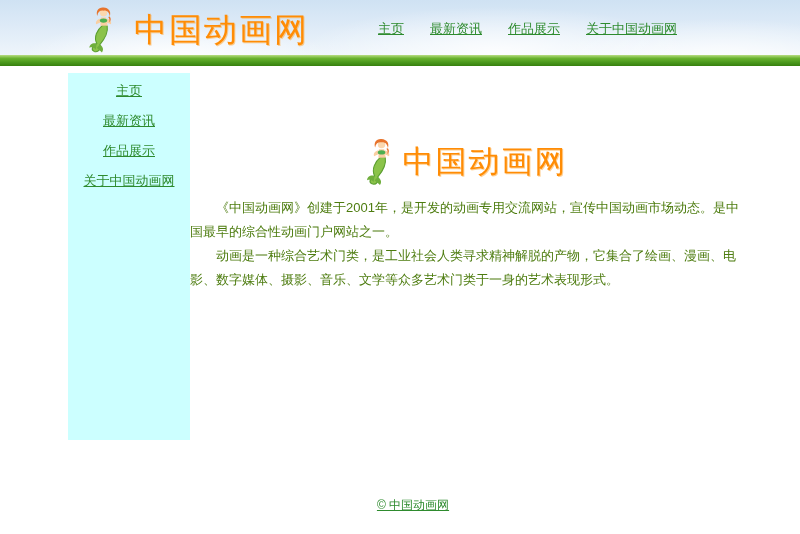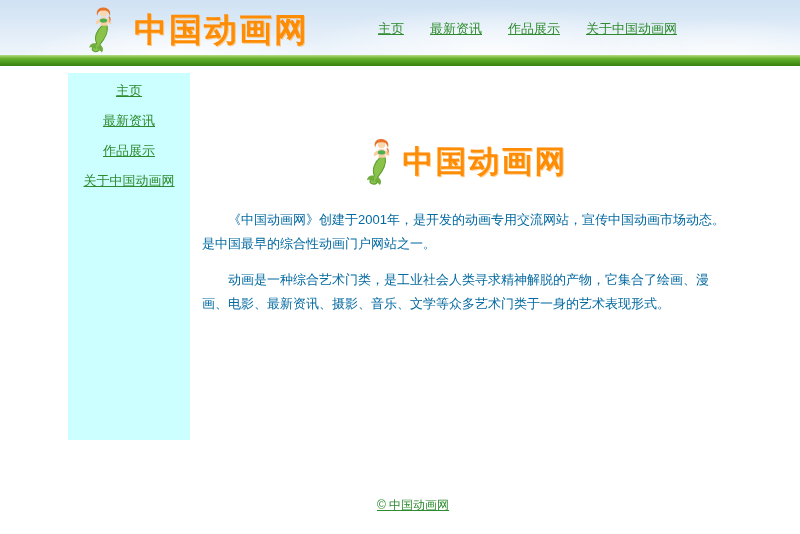--- a/index.html
+++ b/index.html
@@ -18,21 +18,21 @@
       radial-gradient(ellipse 220px 55px at 22% 105%, rgba(255,255,255,0.95), rgba(255,255,255,0) 70%),
       radial-gradient(ellipse 280px 65px at 62% 95%, rgba(255,255,255,0.85), rgba(255,255,255,0) 70%),
       radial-gradient(ellipse 240px 60px at 90% 110%, rgba(255,255,255,0.9), rgba(255,255,255,0) 70%),
       linear-gradient(180deg, #cfe2f3 0%, #ddeaf7 45%, #eef5fb 100%);
   }
   .header-logo {
     position:absolute; left:80px; top:6px; height:48px;
     display:flex; align-items:center; gap:8px; cursor:pointer;
   }
   .site-title {
-    font-weight:bold; color:#ff8c05; letter-spacing:2px;
+    font-weight:normal; color:#ff8c05; letter-spacing:2px;
     text-shadow:1px 1px 0 rgba(255,170,60,.55);
     white-space:nowrap;
   }
   .header-logo .site-title { font-size:33px; }
 
   .top-nav {
     position:absolute; left:378px; top:20px;
     display:flex; gap:26px; white-space:nowrap;
   }
   a.green-link {
@@ -55,22 +55,22 @@
 
   
   .content-logo {
     position:absolute; left:190px; top:134px; width:552px; height:56px;
     display:flex; justify-content:center; align-items:center; gap:6px;
   }
   .content-logo .site-title { font-size:31px; }
 
   .content-text { position:absolute; left:190px; top:196px; width:550px; }
   .content-text p {
-    color:#0369a1; font-size:13px; line-height:24px;
-    text-indent:2em; margin:12px;
+    color:#4d7c0f; font-size:13px; line-height:24px;
+    text-indent:2em; margin:0;
   }
 
   
   .footer {
     position:absolute; left:0; top:495px; width:800px; text-align:center;margin-left:13px;
   }
   .footer a { font-size:12px; }
 
   .mascot { display:block; }
 </style>
@@ -123,18 +123,18 @@
     <ellipse cx="31" cy="28" rx="7" ry="4" fill="#4caf50"></ellipse>
     <circle cx="31" cy="13" r="7" fill="#fbd7ae"></circle>
     <path d="M31,3 C21,2 16,10 19,19 C20,11 25,8 31,9 C37,8 42,12 43,20 C46,10 41,4 31,3 Z" fill="#e8742c"></path>
     <path d="M43,20 C46,24 45,29 42,31 C43,26 42,23 40,21 Z" fill="#e8742c"></path>
   </svg>
   <span class="site-title">中国动画网</span>
 </div>
 
 <div class="content-text">
   <p>《中国动画网》创建于2001年，是开发的动画专用交流网站，宣传中国动画市场动态。是中国最早的综合性动画门户网站之一。</p>
-  <p>动画是一种综合艺术门类，是工业社会人类寻求精神解脱的产物，它集合了绘画、漫画、电影、最新资讯、摄影、音乐、文学等众多艺术门类于一身的艺术表现形式。</p>
+  <p>动画是一种综合艺术门类，是工业社会人类寻求精神解脱的产物，它集合了绘画、漫画、电影、数字媒体、摄影、音乐、文学等众多艺术门类于一身的艺术表现形式。</p>
 </div>
 
 <div class="footer">
   <a class="green-link" href="#">© 中国动画网</a>
 </div>
 
 </body></html>

